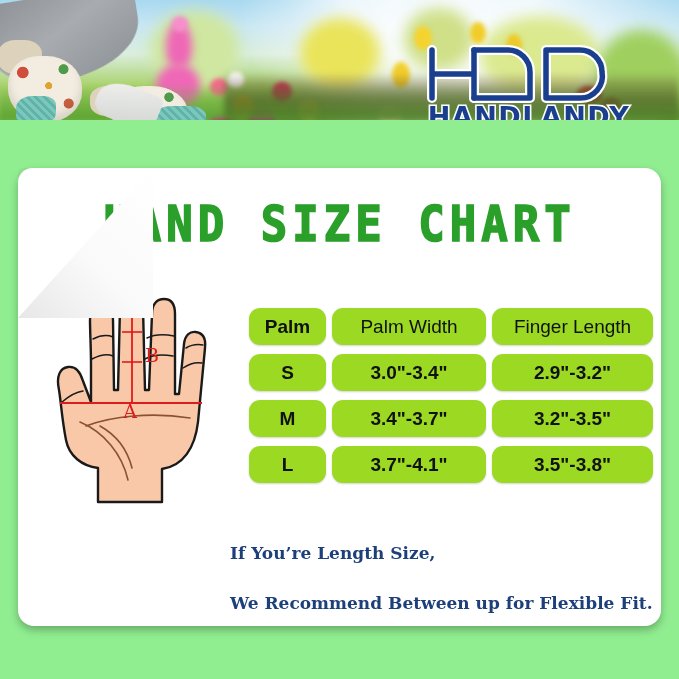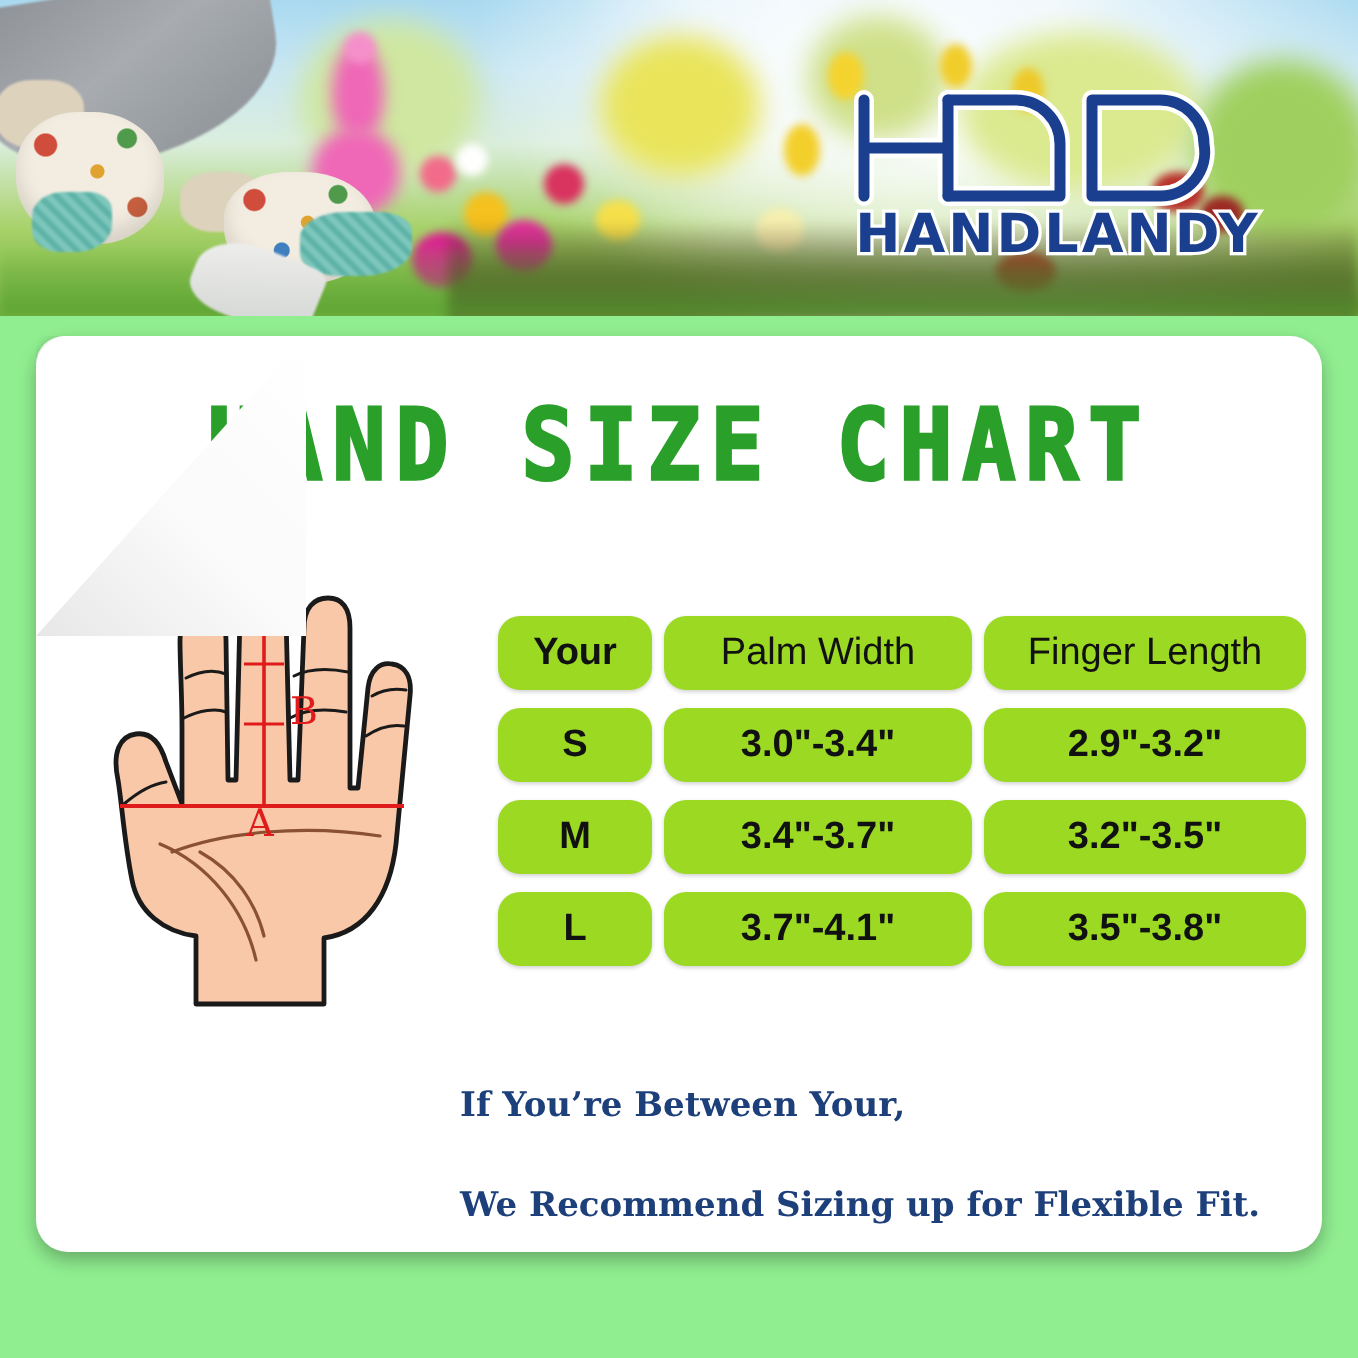--- a/index.html
+++ b/index.html
@@ -15,21 +15,21 @@
     position: relative;
     width: 679px;
     height: 679px;
     background: #90ee90;
   }
 
   
   .banner {
     position: absolute;
     left: 0; top: 0;
-    width: 679px; height: 158px;
+    width: 679px; height: 120px;
     overflow: hidden;
     background: #bfe6f5;
   }
   .banner-sky {
     position: absolute; inset: 0;
     background:
       radial-gradient(circle at 72% 18%, rgba(255,255,255,.85) 0 9%, rgba(255,255,255,0) 40%),
       radial-gradient(circle at 55% 10%, rgba(255,255,255,.7) 0 6%, rgba(255,255,255,0) 34%),
       linear-gradient(180deg, #a9d9f0 0%, #c9e7f3 22%, #dbeede 45%, #a8d26a 72%, #74b43e 100%);
   }
@@ -317,21 +317,21 @@
         <line x1="80" y1="9" x2="100" y2="9" stroke="#e01b1b" stroke-width="1.8"></line>
         <line x1="80" y1="42" x2="100" y2="42" stroke="#e01b1b" stroke-width="1.6"></line>
         <line x1="80" y1="72" x2="100" y2="72" stroke="#e01b1b" stroke-width="1.6"></line>
         <text x="103" y="72" text-anchor="start" fill="#e01b1b" font-family="DejaVu Serif, serif" font-size="19">B</text>
       </svg>
     </div>
 
     <div class="table">
 
       <div class="trow header">
-        <div class="cell c0">Your</div>
+        <div class="cell c0">Palm</div>
         <div class="cell c1">Palm Width</div>
         <div class="cell c2">Finger Length</div>
       </div>
 
       <div class="trow">
         <div class="cell c0">S</div>
         <div class="cell c1">3.0"-3.4"</div>
         <div class="cell c2">2.9"-3.2"</div>
       </div>
 
@@ -342,21 +342,21 @@
       </div>
 
       <div class="trow">
         <div class="cell c0">L</div>
         <div class="cell c1">3.7"-4.1"</div>
         <div class="cell c2">3.5"-3.8"</div>
       </div>
     </div>
 
     <div class="note">
-      <div>If You’re Between Your,</div>
-      <div>We Recommend Sizing up for Flexible Fit.</div>
+      <div>If You’re Length Size,</div>
+      <div>We Recommend Between up for Flexible Fit.</div>
     </div>
 
   </div>
 
   <div class="fold-flap"></div>
 
 </div>
 
 </body></html>

